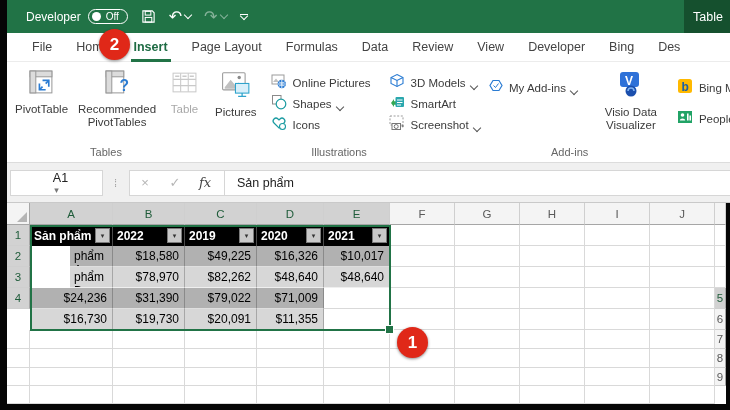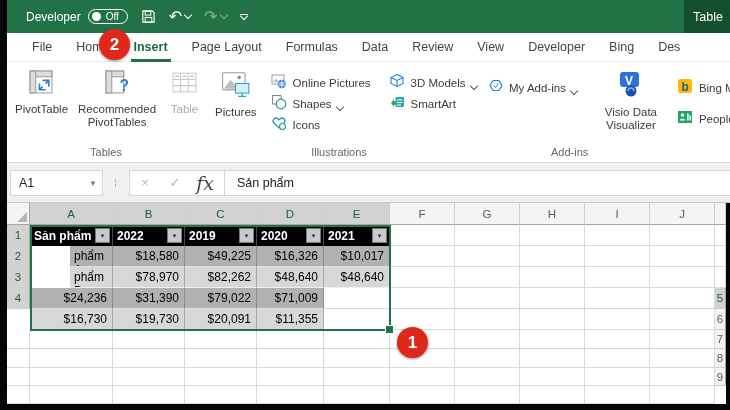--- a/index.html
+++ b/index.html
@@ -49,28 +49,28 @@
   .smallcol{display:flex;flex-direction:column;justify-content:flex-start;}
   .rsmall{height:21px;display:flex;align-items:flex-end;gap:5px;font-size:11.5px;color:#3b3b3b;
     padding:0 4px;white-space:nowrap;}
   .rsmall .chev,.namebox .chev{border-color:#555;}
   .ric{display:flex;align-items:center;justify-content:center;width:17px;height:17px;}
 
   
   .fbar{position:absolute;left:7px;top:163px;width:723px;height:40px;background:#f0f0f0;
     display:flex;align-items:center;box-sizing:border-box;border-bottom:1px solid #c9c9c9;}
   .namebox{margin-left:3px;width:93px;height:26px;background:#fff;border:1px solid #d6d6d6;
-    display:flex;align-items:center;box-sizing:border-box;font-size:12.5px;color:#222;}
+    display:flex;align-items:center;box-sizing:border-box;font-size:12.5px;color:#222;flex-direction:column;}
   .namebox .nbtext{flex:1;padding-left:8px;}
   .nbdrop{width:18px;display:flex;align-items:center;justify-content:center;color:#777;font-size:9px;}
   .fdots{width:26px;text-align:center;color:#a5a5a5;font-size:11px;letter-spacing:1px;}
   .fpanel{flex:1;height:26px;background:#fff;border:1px solid #d6d6d6;border-right:none;
     display:flex;align-items:center;box-sizing:border-box;}
   .fbtn{width:30px;text-align:center;font-size:13px;color:#b5b5b5;}
-  .fbtn.fx{color:#444;font-family:"DejaVu Serif",serif;font-style:italic;font-size:19px;}
+  .fbtn.fx{color:#444;font-family:"DejaVu Serif",serif;font-style:italic;font-size:13px;}
   .fsep{width:1px;height:26px;background:#d6d6d6;margin-left:4px;}
   .fvalue{flex:1;padding-left:12px;font-size:12.5px;color:#222;}
 
   
   #sheet-grid{position:absolute;left:7px;top:203px;width:719px;height:201px;background:#fff;
     display:grid;
     grid-template-columns:23px 83px 72px 72px 67px 66px 65px 65px 65px 65px 65px 11px;
     grid-template-rows:22px 21px 21px 21px 21px 21px 19px 19px 18px 18px;}
   .corner{background:#f4f4f4;border-right:1px solid #a6a6a6;border-bottom:1px solid #a6a6a6;
     position:relative;box-sizing:border-box;}
@@ -273,20 +273,32 @@
           <div class="rsmall">
             <span class="ric">
               <svg width="16" height="16" viewBox="0 0 16 16">
                   <path d="M2 9 L5 5 v2.3 l3 0 v3.4 l-3 0 v2.3 Z" fill="#34a853"></path>
                   <rect x="6.5" y="3" width="8.5" height="10" rx="1" fill="#2aa7ad"></rect>
                   <path d="M8 6 h5.5 M8 8.5 h5.5 M8 11 h4" stroke="#fff" stroke-width="1"></path>
                 </svg>
             </span>
             <span>SmartArt</span>
           </div>
+          <div class="rsmall">
+            <span class="ric">
+              <svg width="16" height="16" viewBox="0 0 16 16">
+                  <rect x="1" y="1" width="13" height="9" fill="none" stroke="#9b9b9b" stroke-dasharray="2 1.6"></rect>
+                  <rect x="3" y="8.5" width="8.5" height="6" fill="#fff" stroke="#777"></rect>
+                  <circle cx="7.2" cy="11.5" r="2" fill="none" stroke="#777"></circle>
+                  <path d="M12.5 11 h2.5 M13.7 9.8 v2.5" stroke="#777"></path>
+                </svg>
+            </span>
+            <span>Screenshot</span>
+            <span class="chev"></span>
+          </div>
         </div>
       </div>
       <div class="glabel">Illustrations</div>
     </div>
     <div class="gdiv"></div>
 
     <div class="rgroup" style="flex:1;">
       <div class="gcontent" style="padding-left:10px;">
         <div class="smallcol" style="padding-top:6px;gap:10px;display:flex;">
           <div class="rsmall">

